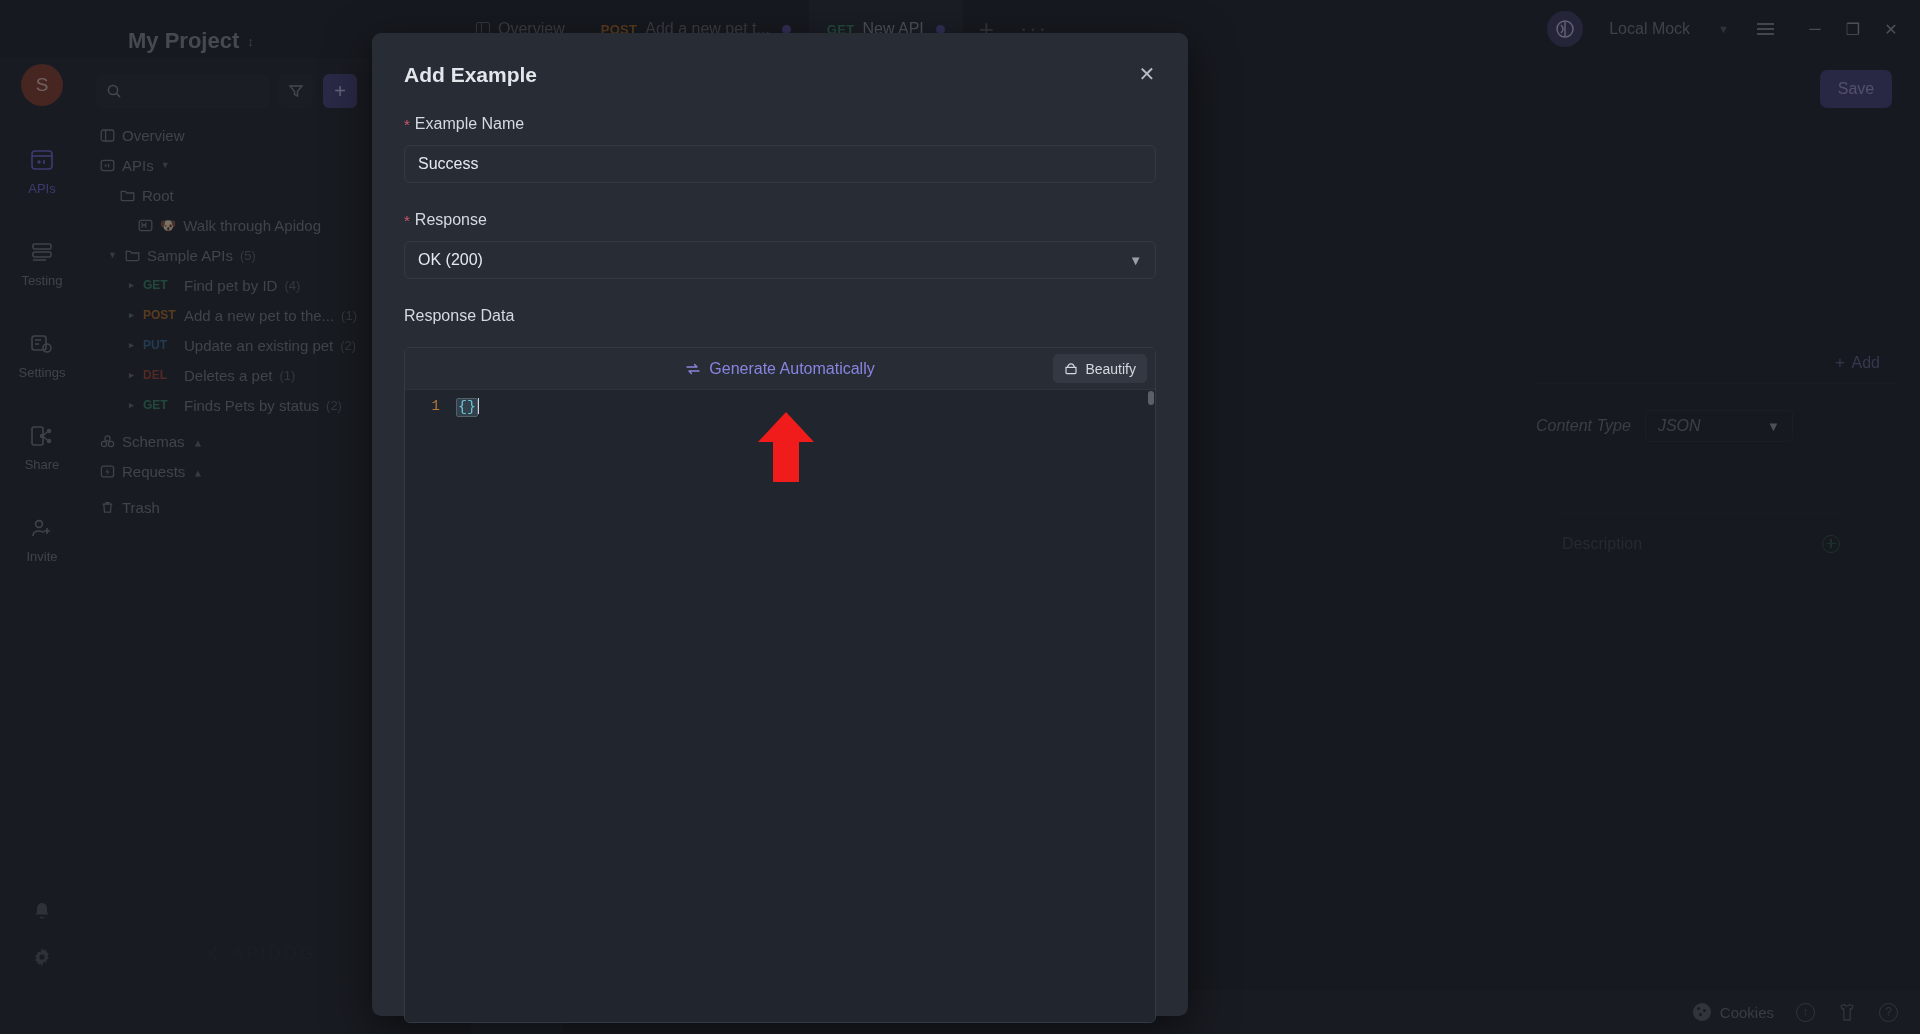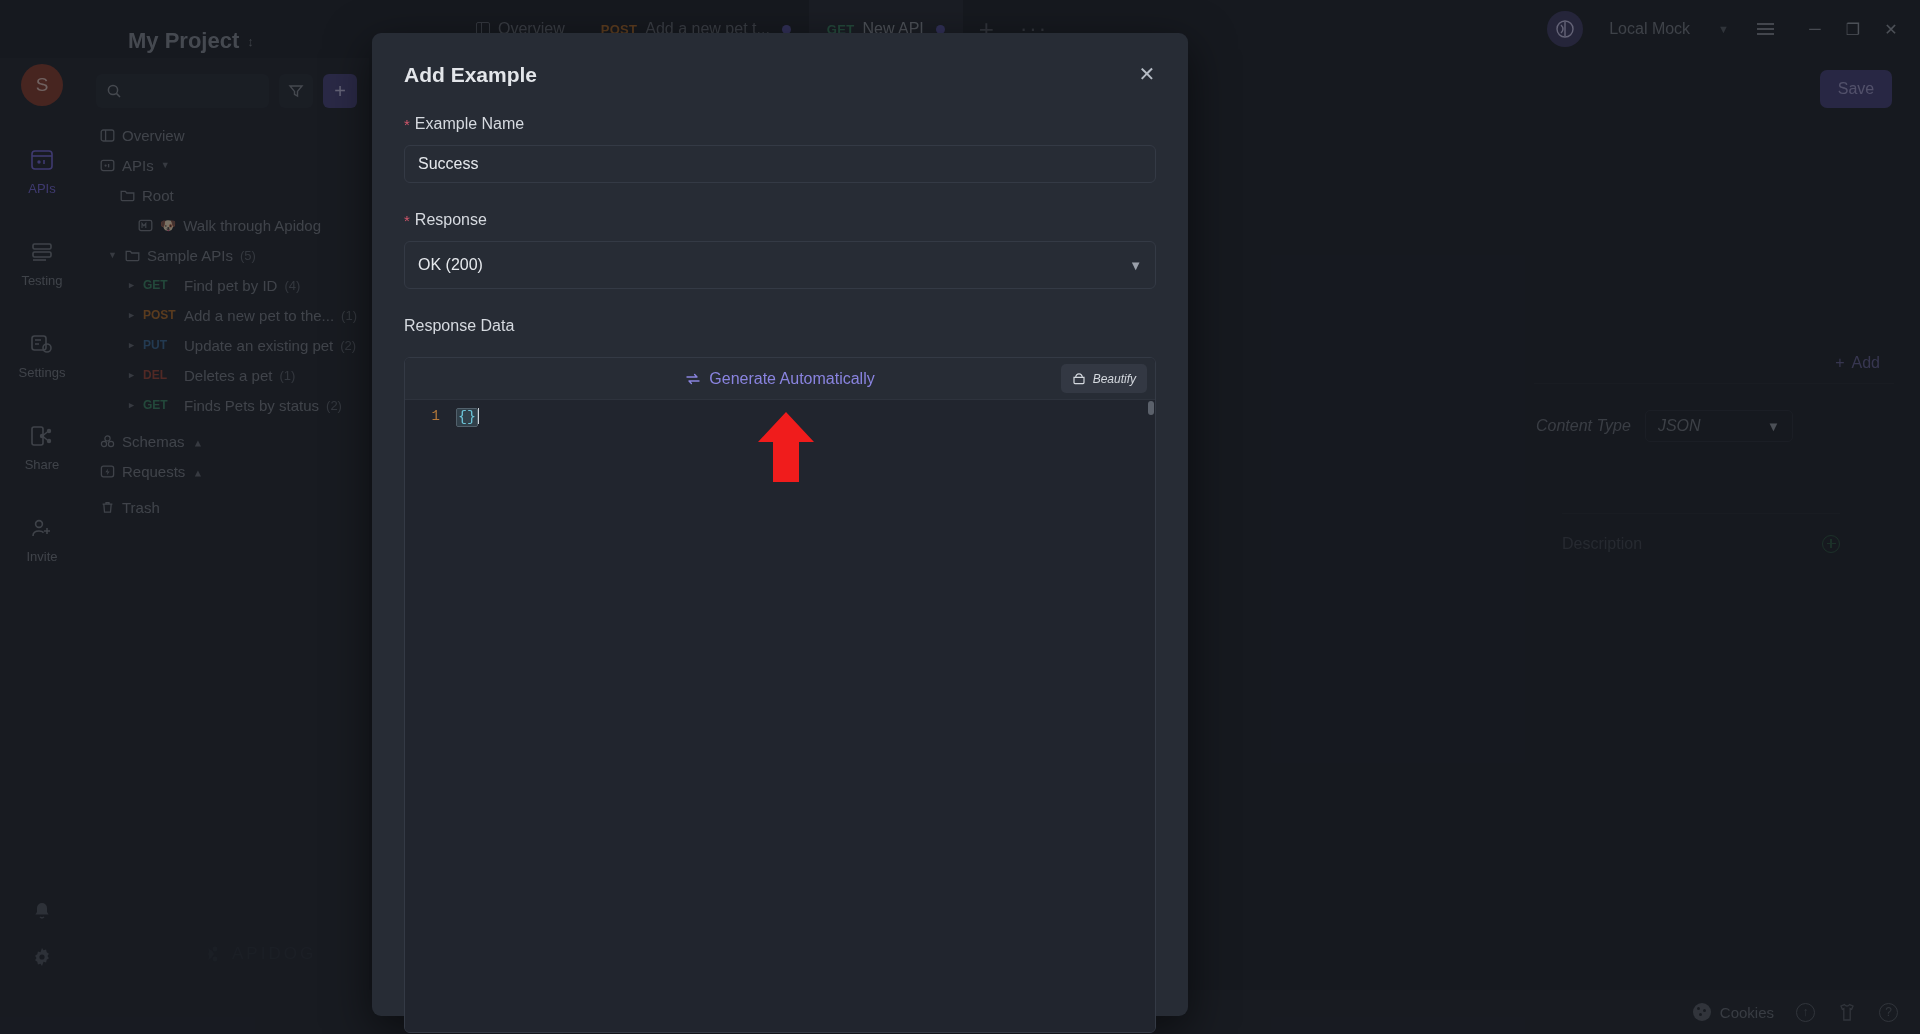--- a/index.html
+++ b/index.html
@@ -200,41 +200,41 @@
              color: #b6bcc5; font-size: 20px; }
   .m-body { padding: 0 32px; flex: 1 1 auto; display: flex; flex-direction: column; }
   .f-label { margin-top: 28px; margin-bottom: 11px; font-size: 16px; color: #d6dae0; display: flex; gap: 5px; }
   .req { color: #d1566b; font-size: 15px; line-height: 19px; }
   .f-input {
     height: 38px; border: 1px solid #343a45; border-radius: 6px; background: #272c35;
     display: flex; align-items: center; padding: 0 13px;
     color: #e6e9ed; font-size: 16px;
   }
   .f-select {
-    height: 48px; border: 1px solid #343a45; border-radius: 6px; background: #272c35;
+    height: 38px; border: 1px solid #343a45; border-radius: 6px; background: #272c35;
     display: flex; align-items: center; justify-content: space-between; padding: 0 13px;
     color: #e6e9ed; font-size: 16px;
   }
   .sel-chev { color: #9aa0aa; font-size: 13px; }
 
   .editor-wrap {
     margin-top: 11px; border: 1px solid #343a45; border-radius: 6px;
     height: 676px; display: flex; flex-direction: column; overflow: hidden;
     background: #21252e;
   }
   .ed-toolbar {
     height: 42px; flex: 0 0 42px; position: relative;
     display: flex; align-items: center; justify-content: center;
     background: #272c35; border-bottom: 1px solid #2e333d;
   }
   .gen-auto { display: flex; align-items: center; gap: 8px; color: #8a84e0; font-size: 16px; }
   .beautify {
     position: absolute; right: 8px; top: 6px; height: 29px;
     display: flex; align-items: center; gap: 7px; padding: 0 11px;
-    background: #333843; border-radius: 5px; color: #d4d8de; font-size: 12px; font-style: italic;
+    background: #333843; border-radius: 5px; color: #d4d8de; font-size: 14px;
   }
   .ed-area { flex: 1 1 auto; display: flex; position: relative; background: #21252e; }
   .gutter {
     width: 44px; flex: 0 0 44px; text-align: right; padding: 8px 9px 0 0;
     color: #b5793a; font-size: 14px; font-family: "Liberation Mono", monospace;
   }
   .ed-code {
     flex: 1 1 auto; padding: 8px 0 0 8px;
     font-family: "Liberation Mono", monospace; font-size: 15px; color: #6cc4d8;
   }

